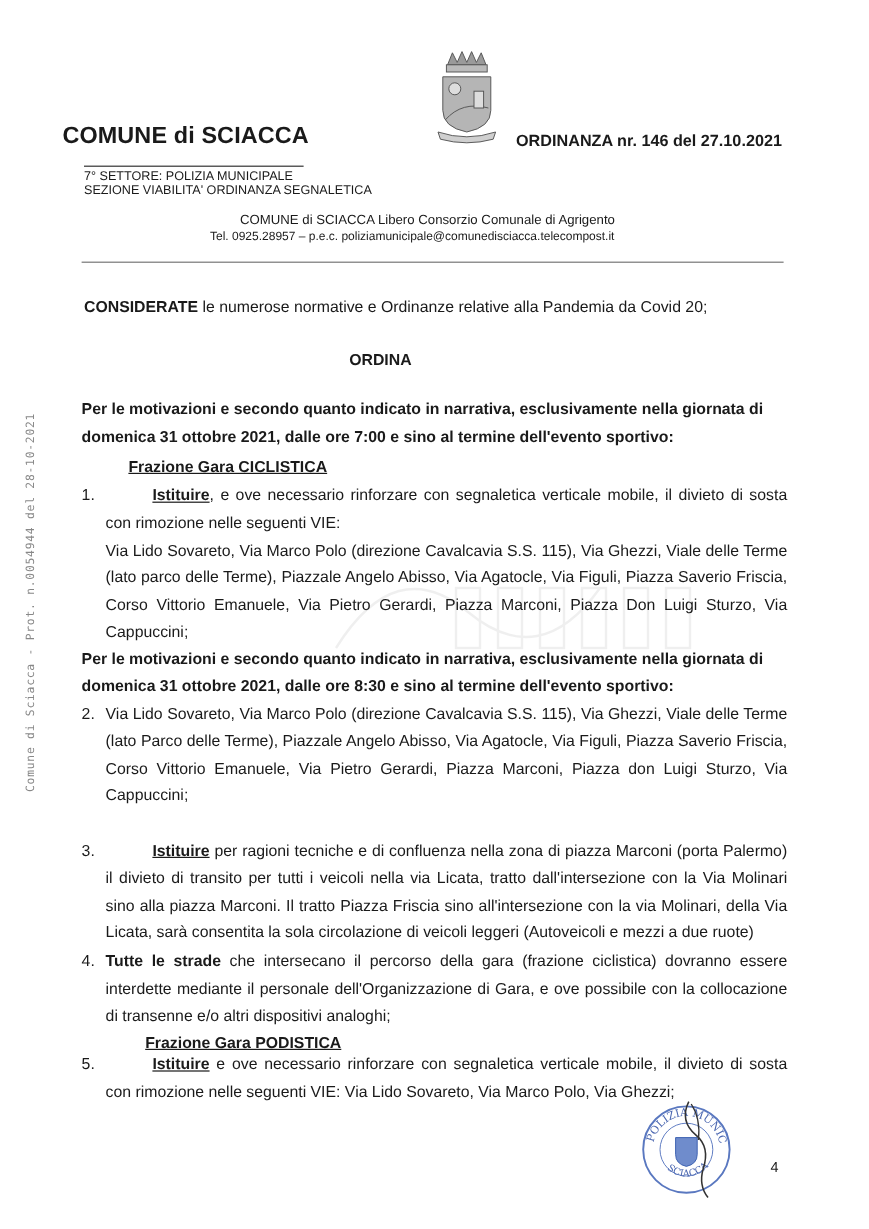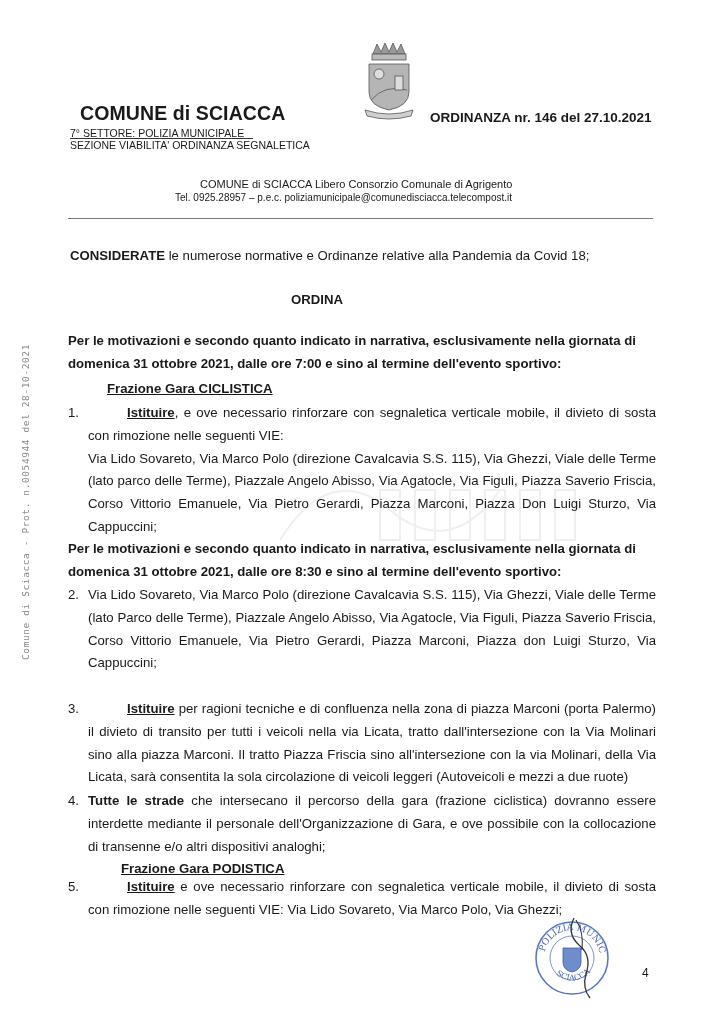--- a/index.html
+++ b/index.html
@@ -1,22 +1,22 @@
 <!DOCTYPE html>
 <html><head>
 <meta charset="utf-8">
 <style>
   html, body { margin: 0; padding: 0; background: #ffffff; }
   body { width: 724px; height: 1024px; position: relative; overflow: hidden;
          font-family: "Liberation Sans", sans-serif; color: #1a1a1a; }
   .abs { position: absolute; }
-  .title { left: 80px; top: 102px; font-size: 19.5px; font-weight: bold; letter-spacing: 0.1px; }
+  .title { left: 52px; top: 102px; font-size: 19.5px; font-weight: bold; letter-spacing: 0.1px; }
   .ord-num { left: 430px; top: 110px; font-size: 13.5px; font-weight: bold; }
   .hdr-rule { left: 70px; top: 138px; width: 183px; height: 1px; background: #333; }
-  .sector { left: 70px; top: 127px; font-size: 10.5px; line-height: 12px; }
+  .sector { left: 70px; top: 141px; font-size: 10.5px; line-height: 12px; }
   .addr-line1 { position: absolute; left: 200px; top: 178px; font-size: 11px; }
   .addr-line2 { position: absolute; left: 175px; top: 192px; font-size: 10px; }
   .main-rule { left: 68px; top: 218px; width: 585px; height: 1px; background: #777; }
   .crest { left: 363px; top: 40px; width: 52px; height: 80px; }
   .body-text { font-size: 13.2px; }
   .considerate { left: 70px; top: 248px; }
   .ordina { left: 0; width: 604px; top: 292px; text-align: center; font-weight: bold; padding-left: 30px; box-sizing: border-box; }
   .para { left: 68px; width: 588px; line-height: 22.8px; }
   .italic-bold { font-weight: bold; }
   .u { text-decoration: underline; margin-left: 39px; }
@@ -68,21 +68,21 @@
 <div class="abs sector">
   <div>7° SETTORE: POLIZIA MUNICIPALE</div>
   <div>SEZIONE VIABILITA' ORDINANZA SEGNALETICA</div>
 </div>
 
 <div class="addr-line1">COMUNE di SCIACCA Libero Consorzio Comunale di Agrigento</div>
 <div class="addr-line2">Tel. 0925.28957 – p.e.c. poliziamunicipale@comunedisciacca.telecompost.it</div>
 <div class="abs main-rule"></div>
 
 <div class="abs body-text considerate">
-  <span class="b">CONSIDERATE</span><span> le numerose normative e Ordinanze relative alla Pandemia da Covid 18;</span>
+  <span class="b">CONSIDERATE</span><span> le numerose normative e Ordinanze relative alla Pandemia da Covid 20;</span>
 </div>
 
 <div class="abs body-text ordina">ORDINA</div>
 
 <div class="abs body-text para italic-bold" style="top:330px;">
   <div>Per le motivazioni e secondo quanto indicato in narrativa, esclusivamente nella giornata di</div>
   <div>domenica 31 ottobre 2021, dalle ore 7:00 e sino al termine dell'evento sportivo:</div>
 </div>
 
 <div class="abs body-text b u" style="left:68px; top:381px;">Frazione Gara CICLISTICA</div>

